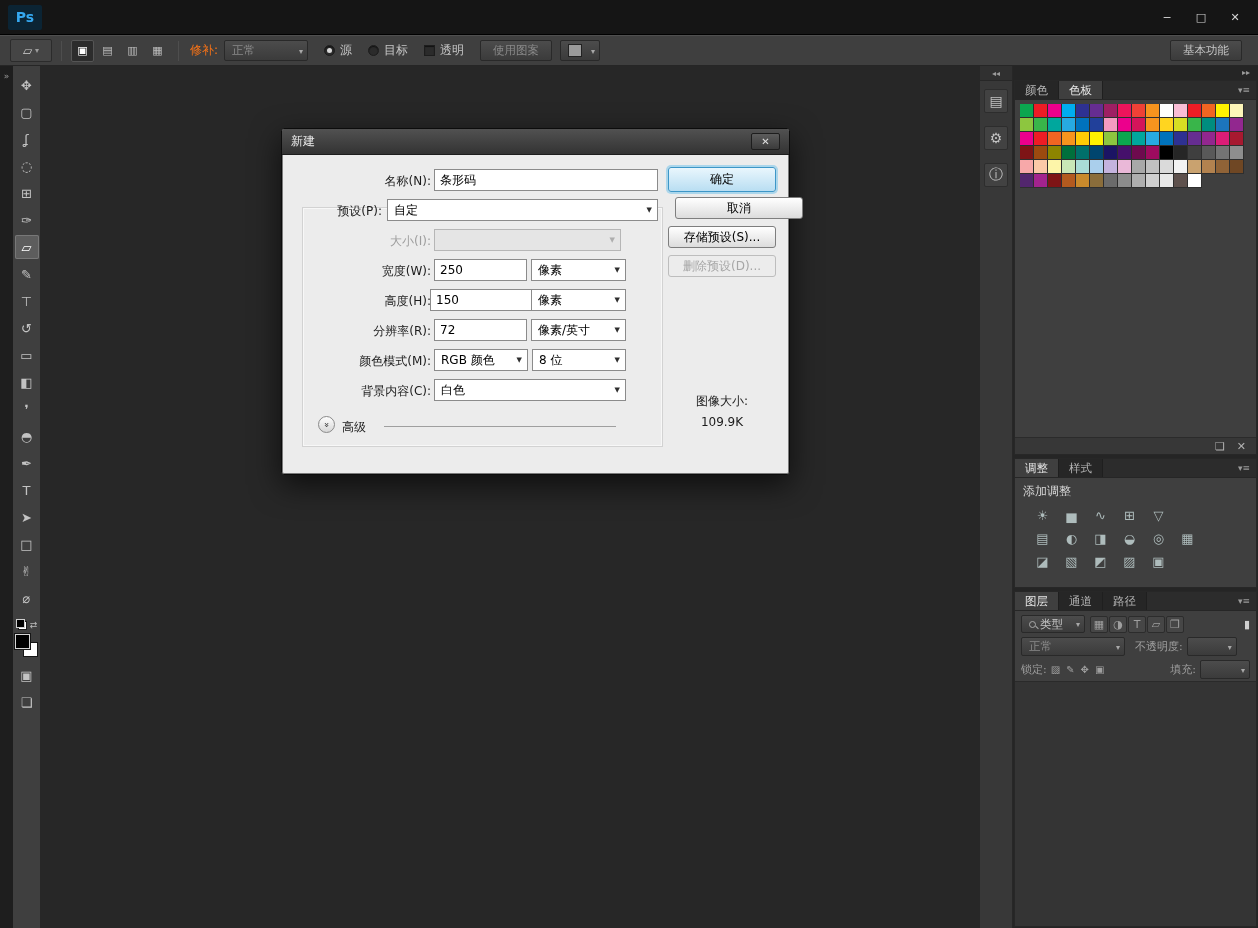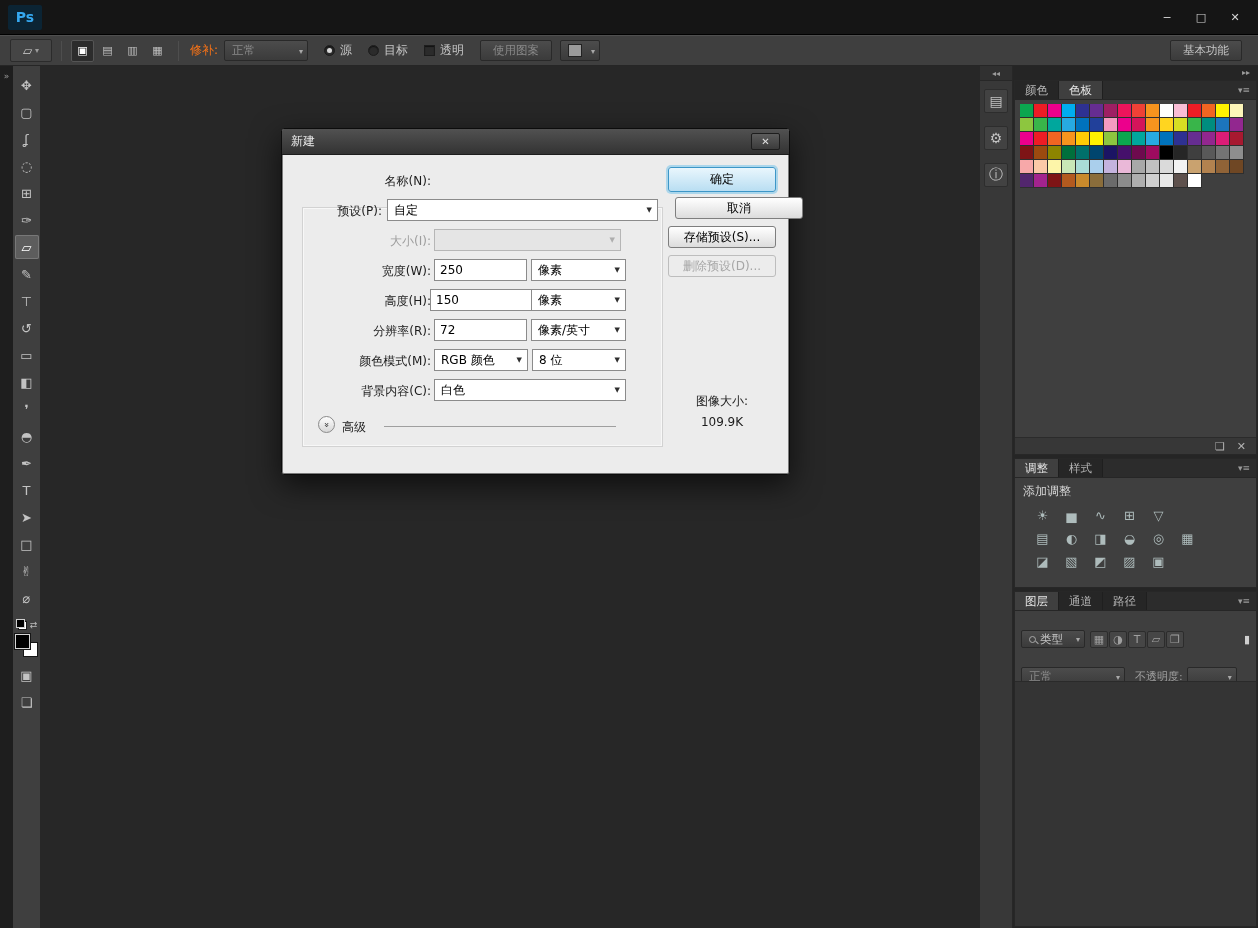--- a/index.html
+++ b/index.html
@@ -76,21 +76,21 @@
   .tab-menu{margin-left:auto;color:#9b9b9b;font-size:9px;line-height:19px;padding-right:6px;}
   .swatch-area{padding:4px 4px 0 5px;}
   .swatch-row{display:flex;height:14px;}
   .swatch{width:14px;height:14px;border-right:1px solid #2e2e2e;border-bottom:1px solid #2e2e2e;}
   .panel-footer{position:absolute;left:0;right:0;bottom:0;height:17px;background:#373737;border-top:1px solid #2b2b2b;display:flex;justify-content:flex-end;align-items:center;gap:12px;padding-right:10px;}
   .footer-icon{color:#b2b2b2;font-size:11px;}
   .adj-body{padding:5px 8px;}
   .adj-title{font-size:12px;color:#d6d6d6;margin-bottom:7px;}
   .adj-row{display:flex;gap:6px;margin-bottom:6px;padding-left:8px;}
   .adj-icon{width:23px;height:17px;display:flex;align-items:center;justify-content:center;color:#aebcbc;font-size:13px;}
-  .lyr-row{display:flex;align-items:center;gap:4px;padding:4px 6px 0 6px;color:#a9a9a9;font-size:11px;margin-top:15px;}
+  .lyr-row{display:flex;align-items:center;gap:4px;padding:4px 6px 0 6px;color:#a9a9a9;font-size:11px;}
   .lyr-label{font-size:11px;color:#9f9f9f;white-space:nowrap;}
   .lyr-ficon{width:18px;height:17px;display:flex;align-items:center;justify-content:center;font-size:11px;color:#9f9f9f;background:#464646;border:1px solid #2c2c2c;border-radius:2px;margin-left:1px;}
   .lyr-filter-icons{display:flex;}
   .lyr-toggle{margin-left:auto;color:#cfcfcf;font-size:11px;}
   .lyr-lock-icons{display:flex;gap:6px;}
   .lyr-lock{font-size:10px;color:#9f9f9f;}
   .mini-mag{width:7px;height:7px;border:1px solid #a8a8a8;border-radius:50%;position:relative;display:inline-block;margin-right:4px;}
   .mini-mag::after{content:"";position:absolute;width:4px;height:1px;background:#a8a8a8;transform:rotate(45deg);right:-4px;bottom:-1px;}
   .lyr-list{position:absolute;left:0;right:0;top:89px;bottom:0;background:#343434;border-top:1px solid #2a2a2a;}
 
@@ -429,20 +429,21 @@
 
   <div class="dialog">
     <div class="dlg-title">
       <span>新建</span>
       <div class="dlg-close">✕</div>
     </div>
     <div class="dlg-body">
       <div class="groupbox" style="left:20px;top:52px;width:361px;height:240px"></div>
 
       <div class="dlabel" style="left:0;top:18px;width:149px">名称(N):</div>
+      <div class="tinput" style="left:152px;top:14px;width:224px;height:22px">条形码</div>
       <div class="dbtn primary" style="left:386px;top:12px;width:108px;height:25px">
           <span>确定</span>
         </div>
 
       <div class="dlabel" style="left:0;top:48px;width:100px">预设(P):</div>
       <div class="tdd" style="left:105px;top:44px;width:271px;height:22px">
           <span>自定</span>
         </div>
       <div class="dbtn" style="left:393px;top:42px;width:128px;height:22px">
           <span>取消</span>

